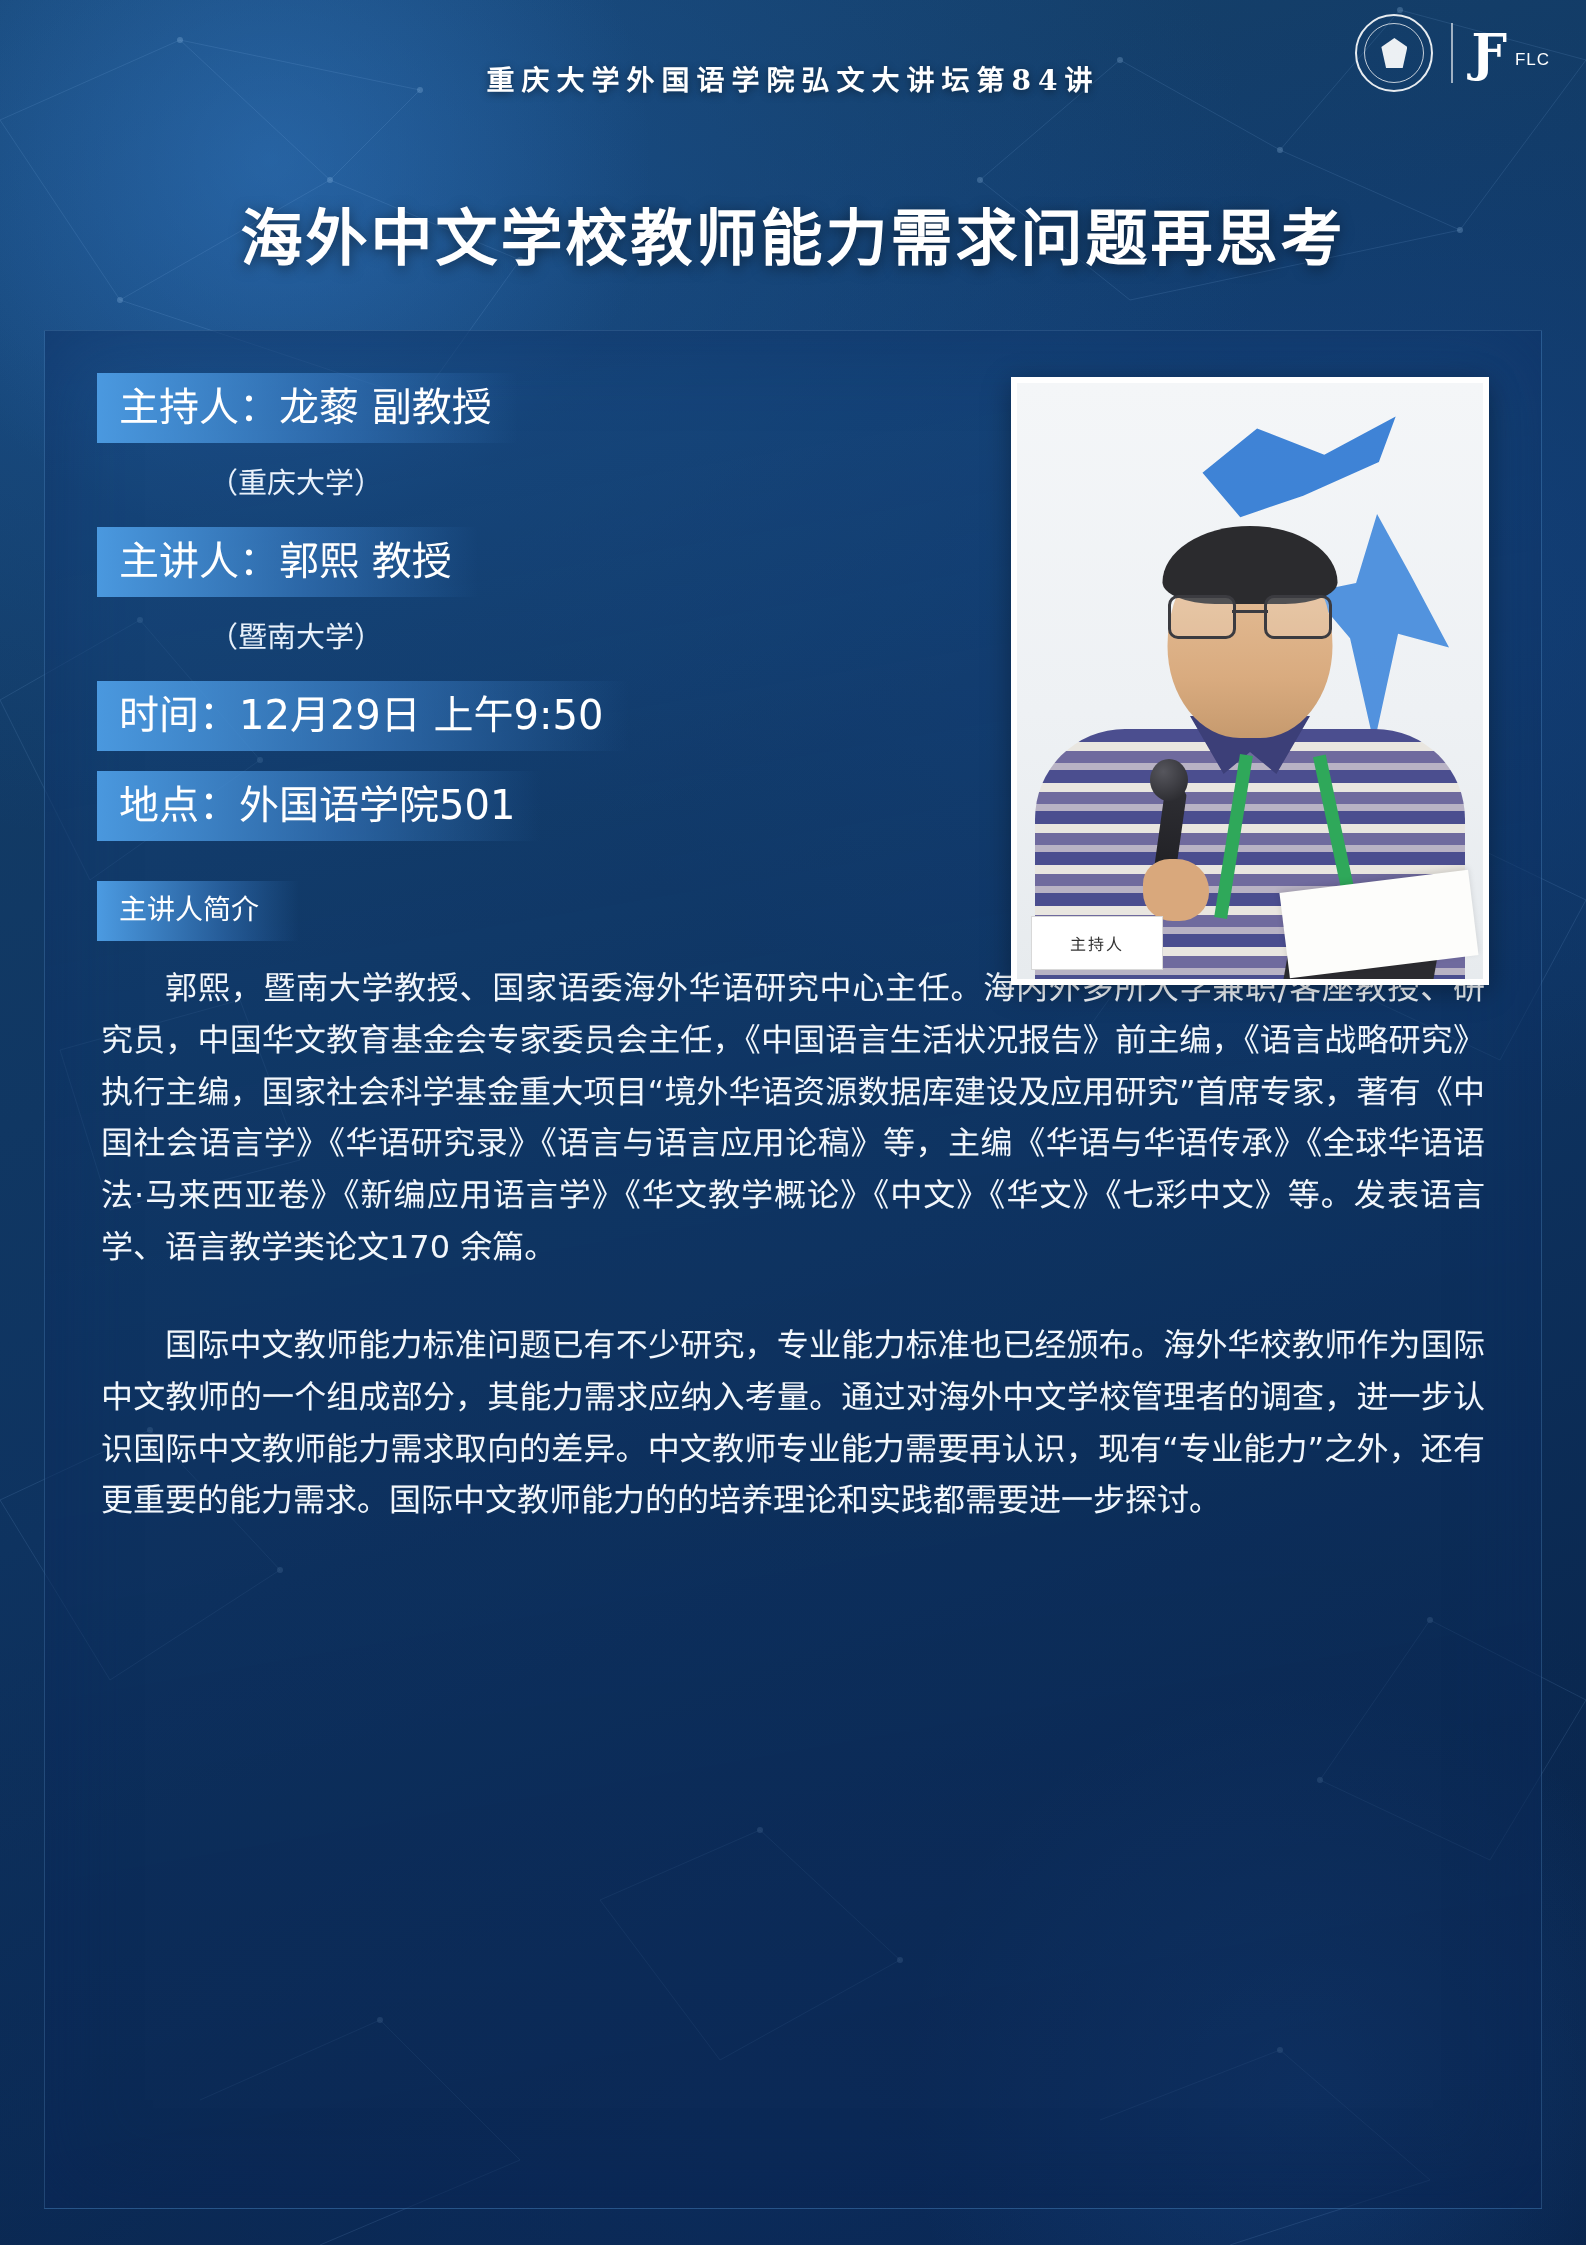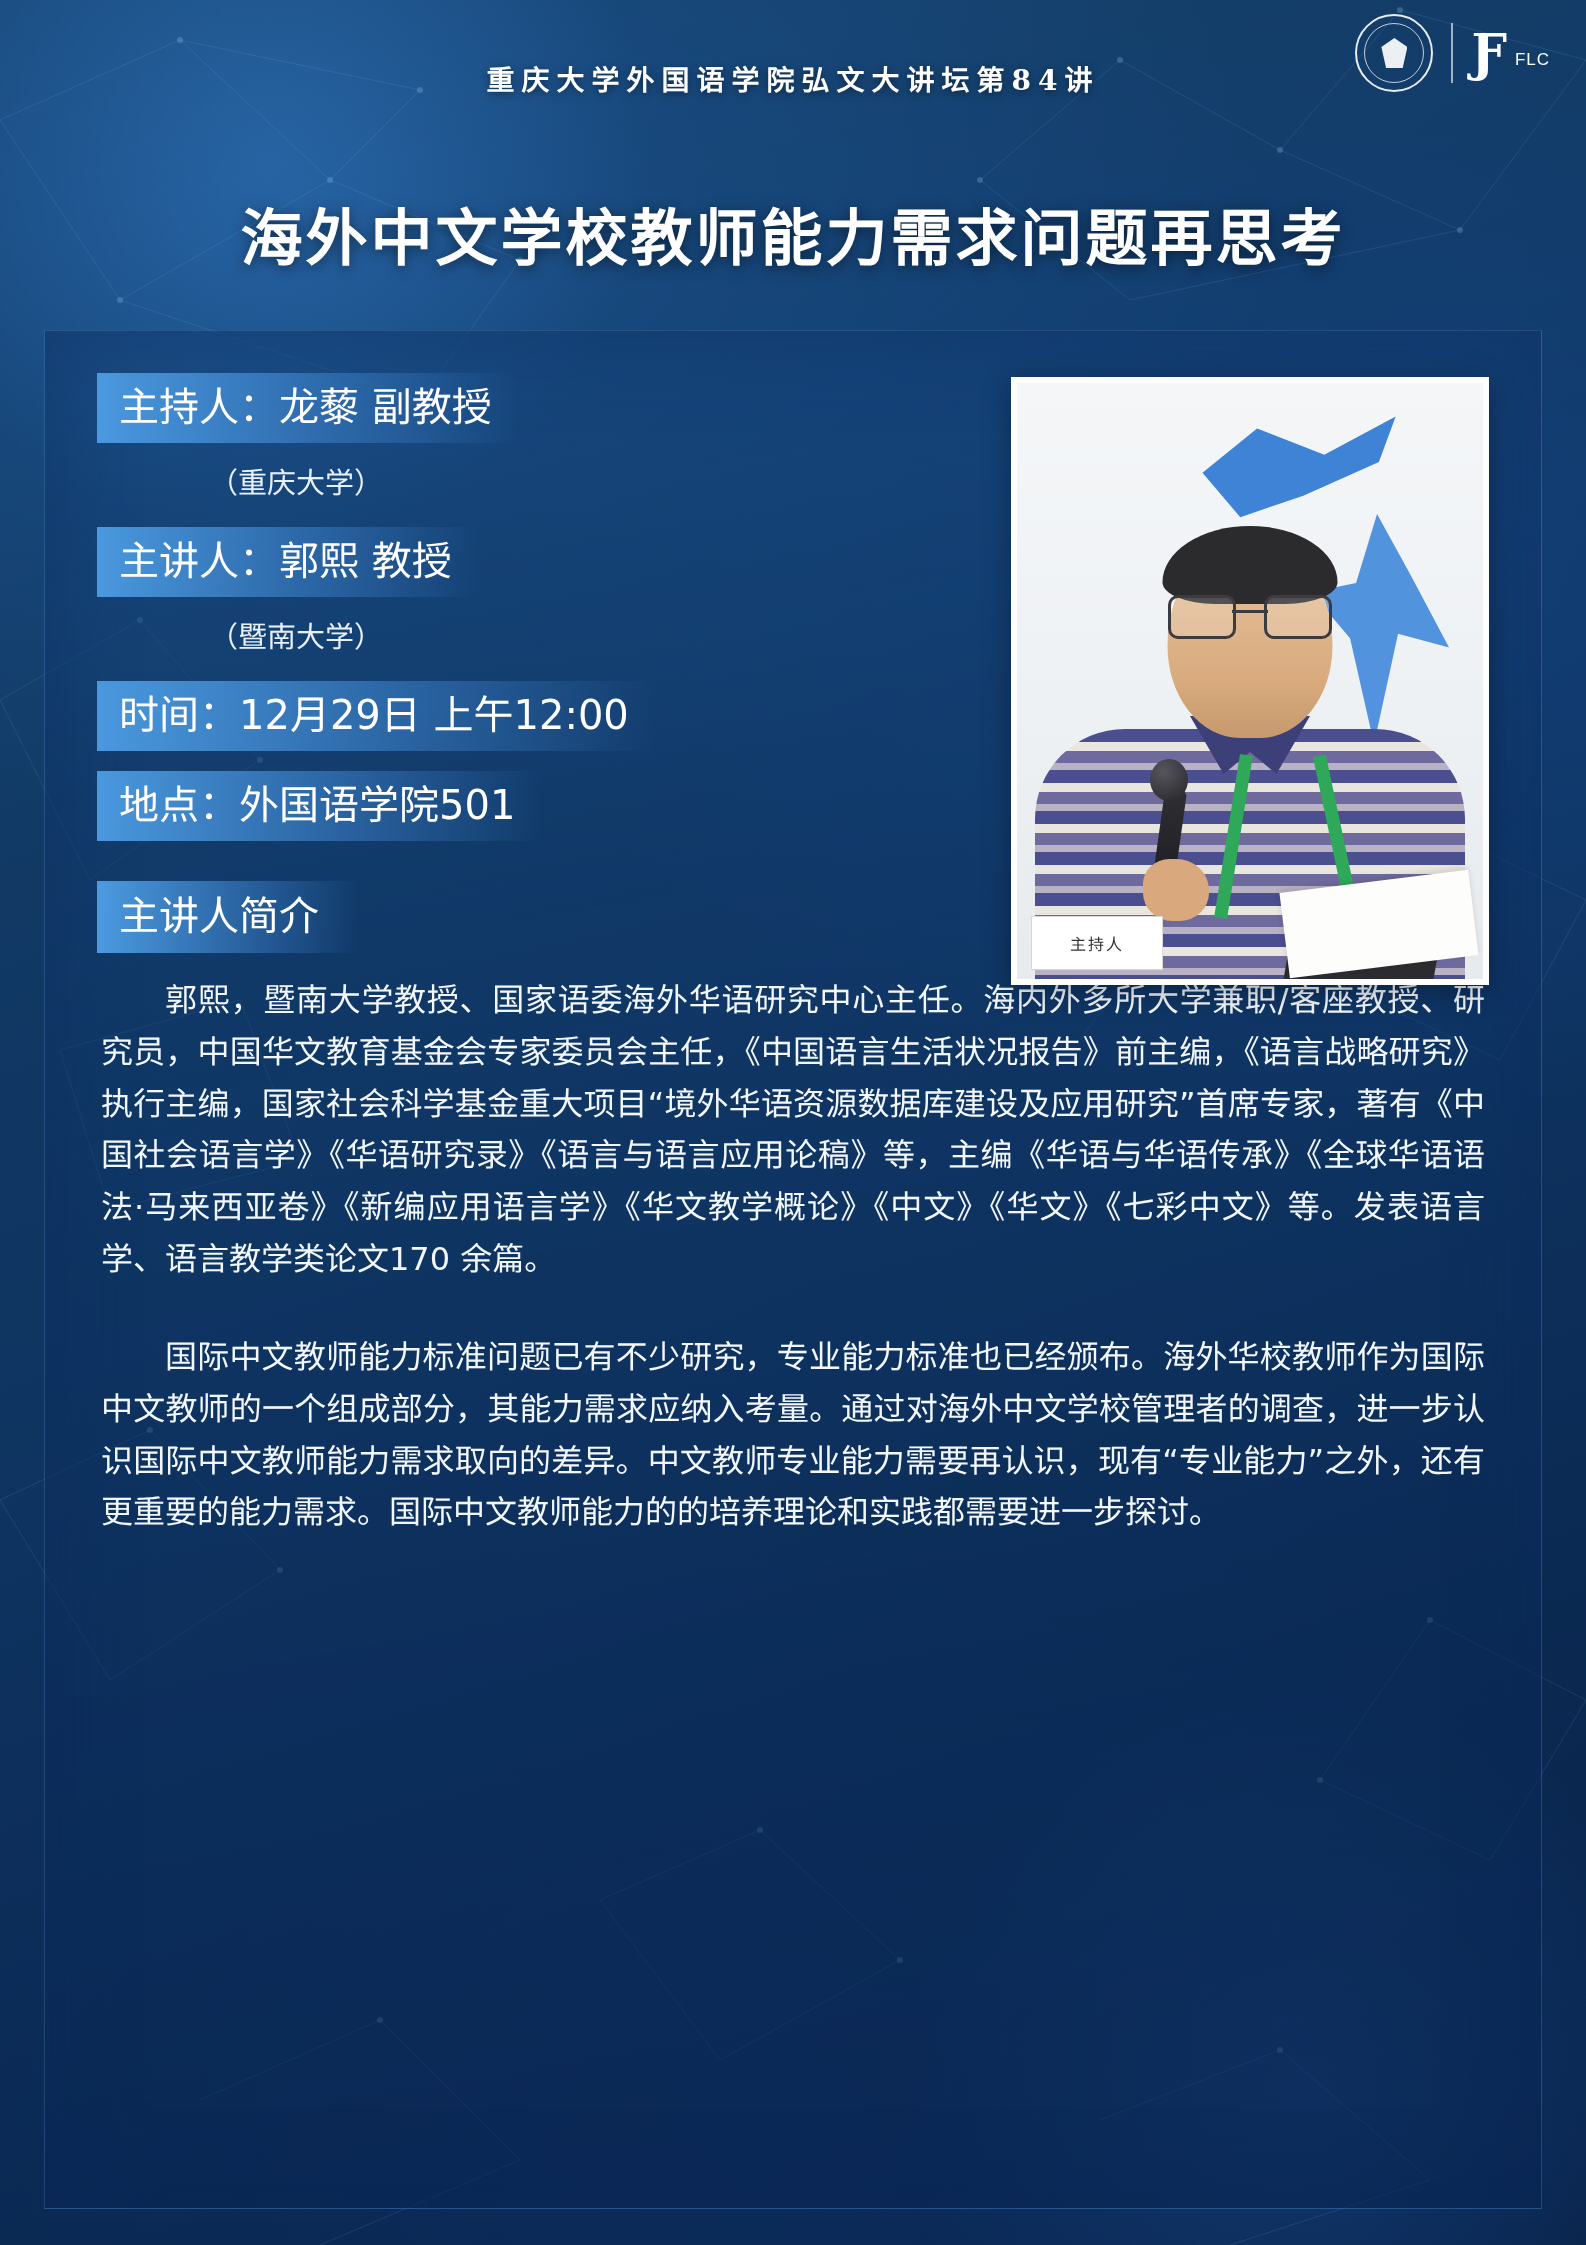--- a/index.html
+++ b/index.html
@@ -332,21 +332,21 @@
     bottom: 0;
     width: 150px; height: 28px;
     background: #2b2b30;
     transform: skewX(-10deg);
   }
 
   
   .section-chip {
     display: inline-block;
     color: #ffffff;
-    font-size: 40px;
+    font-size: 28px;
     line-height: 1;
     padding: 15px 40px 17px 22px;
     background: linear-gradient(90deg, rgba(79,160,232,0.95) 0%, rgba(58,126,200,0.5) 62%, rgba(40,95,165,0) 100%);
     font-family: "DejaVu Sans", sans-serif;
   }
   .para {
     color: #f2f7fc;
     font-size: 32px;
     line-height: 1.62;
     text-align: justify;
@@ -462,21 +462,21 @@
 
         <div class="info-block">
           <div class="chip">
             <span>主讲人：</span><span>郭熙  教授</span>
           </div>
           <div class="sub-line">（暨南大学）</div>
         </div>
 
         <div class="info-block tight">
           <div class="chip">
-            <span>时间：</span><span>12月29日 上午12:00</span>
+            <span>时间：</span><span>12月29日 上午9:50</span>
           </div>
         </div>
 
         <div class="info-block tight">
           <div class="chip">
             <span>地点：</span><span>外国语学院501</span>
           </div>
         </div>
 
       </div>

